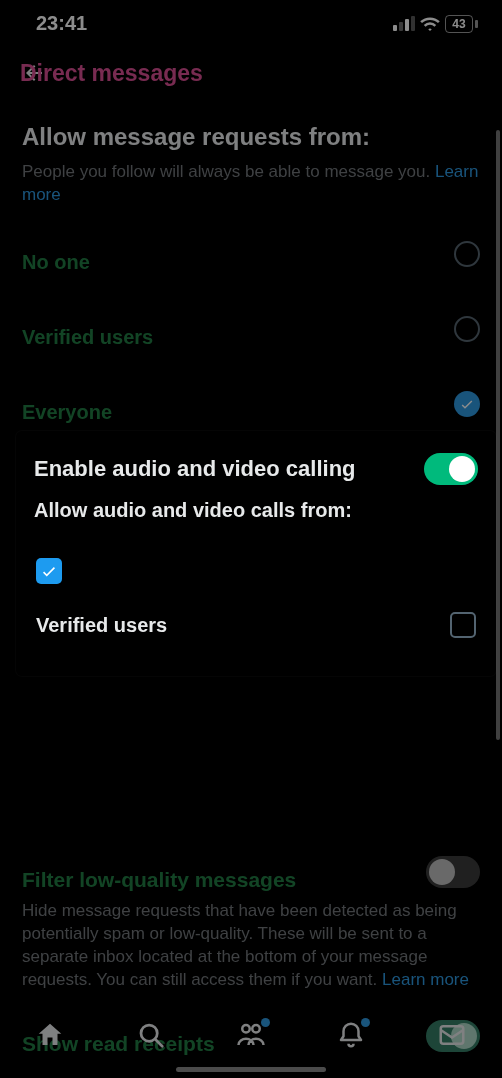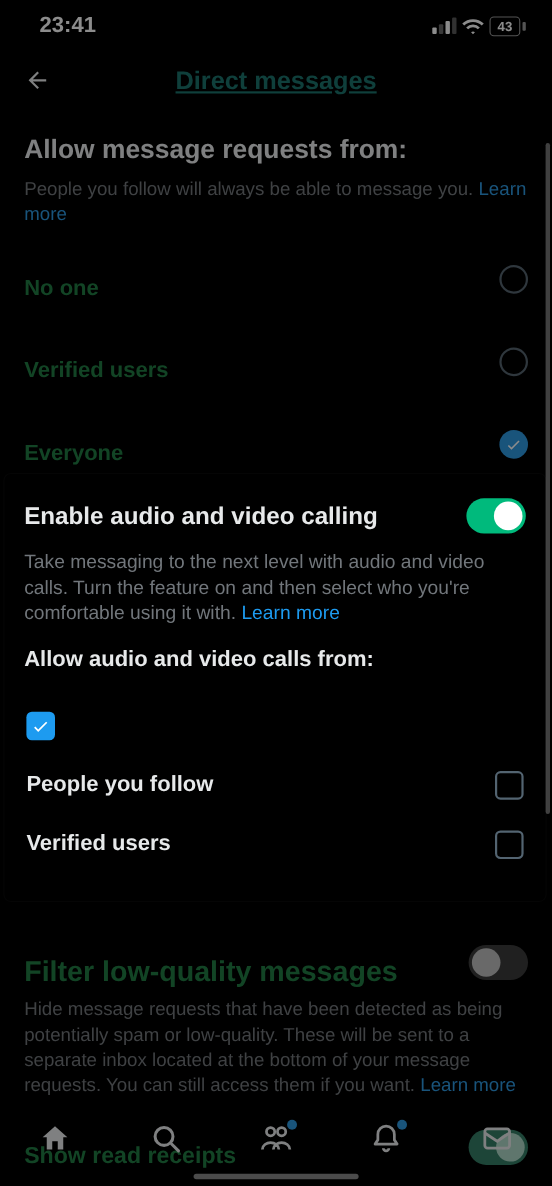--- a/index.html
+++ b/index.html
@@ -11,39 +11,39 @@
   .status-right { display: flex; align-items: center; gap: 4px; }
   .sig { display: flex; align-items: flex-end; gap: 2px; }
   .sig span { width: 4px; background: #fff; border-radius: 1px; }
   .sig .b1 { height: 6px; } .sig .b2 { height: 9px; opacity:.4 } .sig .b3 { height: 12px;} .sig .b4 { height: 15px; opacity:.35 }
   .wifi-ic svg { display:block; }
   .batt { display:flex; align-items:center; gap:2px; }
   .batt-box { border:1.5px solid rgba(255,255,255,.6); border-radius:4px; padding:1px 3px; font-size:12px; font-weight:700; color:#fff; min-width:28px; text-align:center;}
   .batt-tip { width:3px; height:8px; background:rgba(255,255,255,.6); border-radius:1px;}
   .nav { display:flex; align-items:center; padding: 18px 20px; color:#e7e9ea; }
   .back { width:28px; height:28px; display:flex; align-items:center; justify-content:center; }
-  .nav-title { flex:1; text-align:center; font-size:23px; font-weight:700; color:#0f766e; margin-left:-28px;text-decoration:underline; }
+  .nav-title { flex:1; text-align:left; font-size:23px; font-weight:700; color:#ec4899; margin-left:-28px; }
   .section { padding: 10px 22px; }
   .h1 { color:#e7e9ea; font-size:24px; font-weight:800; margin-top:8px; margin-bottom:10px; }
   .desc { color:#71767b; font-size:17px; line-height:1.35; }
   .link { color:#1d9bf0; }
   .option-row { display:flex; align-items:center; justify-content:space-between; padding:18px 22px; }
   .opt-label { color:#15803d; font-size:20px; font-weight:700;margin-top:16px; }
   .radio { width:26px; height:26px; border:2.5px solid #536471; border-radius:50%; background:transparent; }
   .radio.selected { border:none; background:#1d9bf0; display:flex; align-items:center; justify-content:center; }
   .radio.selected svg { display:block; }
   .toggle { width:54px; height:32px; border-radius:16px; position:relative; }
   .toggle .knob { position:absolute; width:26px; height:26px; background:#fff; border-radius:50%; top:3px; }
   .toggle.on { background:#00ba7c; } .toggle.on .knob { right:3px; }
   .toggle.off { background:#3a3a3a; } .toggle.off .knob { left:3px; background:#bfbfbf; }
   .checkbox { width:26px; height:26px; border-radius:5px; display:flex; align-items:center; justify-content:center; }
   .checkbox.unchecked { border:2.5px solid #536471; }
   .checkbox.checked { background:#1d9bf0; }
   .checkbox.checked svg { display:block; }
-  .popup { position:absolute; left:4px; right:6px; top:431px; background:#000; border-radius:6px; padding: 22px 18px 24px 18px; z-index:20; box-shadow:0 0 0 1px rgba(255,255,255,0.02); }
+  .popup { position:absolute; left:16px; right:6px; top:431px; background:#000; border-radius:6px; padding: 22px 18px 24px 18px; z-index:20; box-shadow:0 0 0 1px rgba(255,255,255,0.02); }
   .popup .row { display:flex; align-items:center; justify-content:space-between; margin-bottom:14px; }
   .popup .title { color:#e7e9ea; font-size:22px; font-weight:800; }
   .popup .desc2 { color:#71767b; font-size:17.5px; line-height:1.35; margin-bottom:18px;}
   .popup .desc2 .link { color:#1d9bf0; }
   .popup .sub { color:#e7e9ea; font-size:20px; font-weight:800; margin-bottom:22px;}
   .popup .crow { display:flex; align-items:center; justify-content:space-between; padding:14px 2px; }
   .popup .clabel { color:#e7e9ea; font-size:20px; font-weight:700; }
   .tabbar { position:absolute; bottom:0; left:0; right:0; height:76px; display:flex; align-items:center; justify-content:space-around; padding-bottom:10px; }
   .tab { position:relative; color:#e7e9ea; }
   .tab svg { display:block; }
@@ -109,21 +109,21 @@
         <svg width="16" height="16" viewBox="0 0 24 24">
             <path d="M9 16.2l-3.5-3.5L4 14.2 9 19.2 20 8.2l-1.5-1.5z" fill="#fff"></path>
           </svg>
       </div>
     </div>
 
     <div style="height:400px"></div>
 
     <div class="section">
       <div class="option-row" style="padding:0 0 8px 0;">
-        <div class="opt-label" style="font-size:26px">Filter low-quality messages</div>
+        <div class="opt-label" style="font-size:21px">Filter low-quality messages</div>
         <div class="toggle off">
             <div class="knob"></div>
           </div>
       </div>
       <div class="desc">
         <span>Hide message requests that have been detected as being potentially spam or low-quality. These will be sent to a separate inbox located at the bottom of your message requests. You can still access them if you want. </span><span class="link">Learn more</span>
       </div>
     </div>
 
     <div class="section" style="padding-top:4px;">
@@ -171,34 +171,27 @@
     <div class="home-ind"></div>
   </div>
 
   <div class="popup">
     <div class="row">
       <div class="title">Enable audio and video calling</div>
       <div class="toggle on">
           <div class="knob"></div>
         </div>
     </div>
-    <div class="desc2">
-      <span>Take messaging to the next level with audio and video calls. Turn the feature on and then select who you're comfortable using it with. </span><span class="link">Learn more</span>
-    </div>
     <div class="sub">Allow audio and video calls from:</div>
 
     <div class="crow">
       <div class="checkbox checked">
         <svg width="18" height="18" viewBox="0 0 24 24">
             <path d="M9 16.2l-3.5-3.5L4 14.2 9 19.2 20 8.2l-1.5-1.5z" fill="#fff"></path>
           </svg>
       </div>
     </div>
     <div class="crow">
-      <div class="clabel">People you follow</div>
-      <div class="checkbox unchecked"></div>
-    </div>
-    <div class="crow">
       <div class="clabel">Verified users</div>
       <div class="checkbox unchecked"></div>
     </div>
   </div>
 </div>
 
 </body></html>

